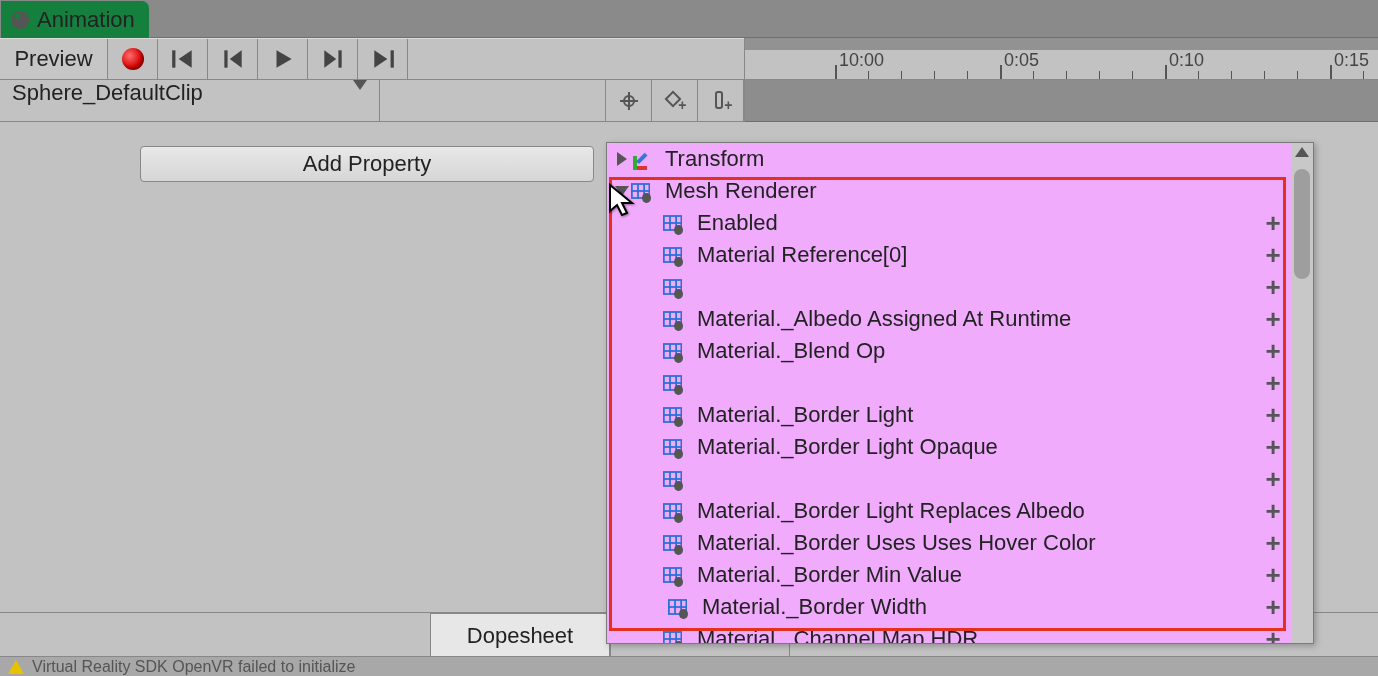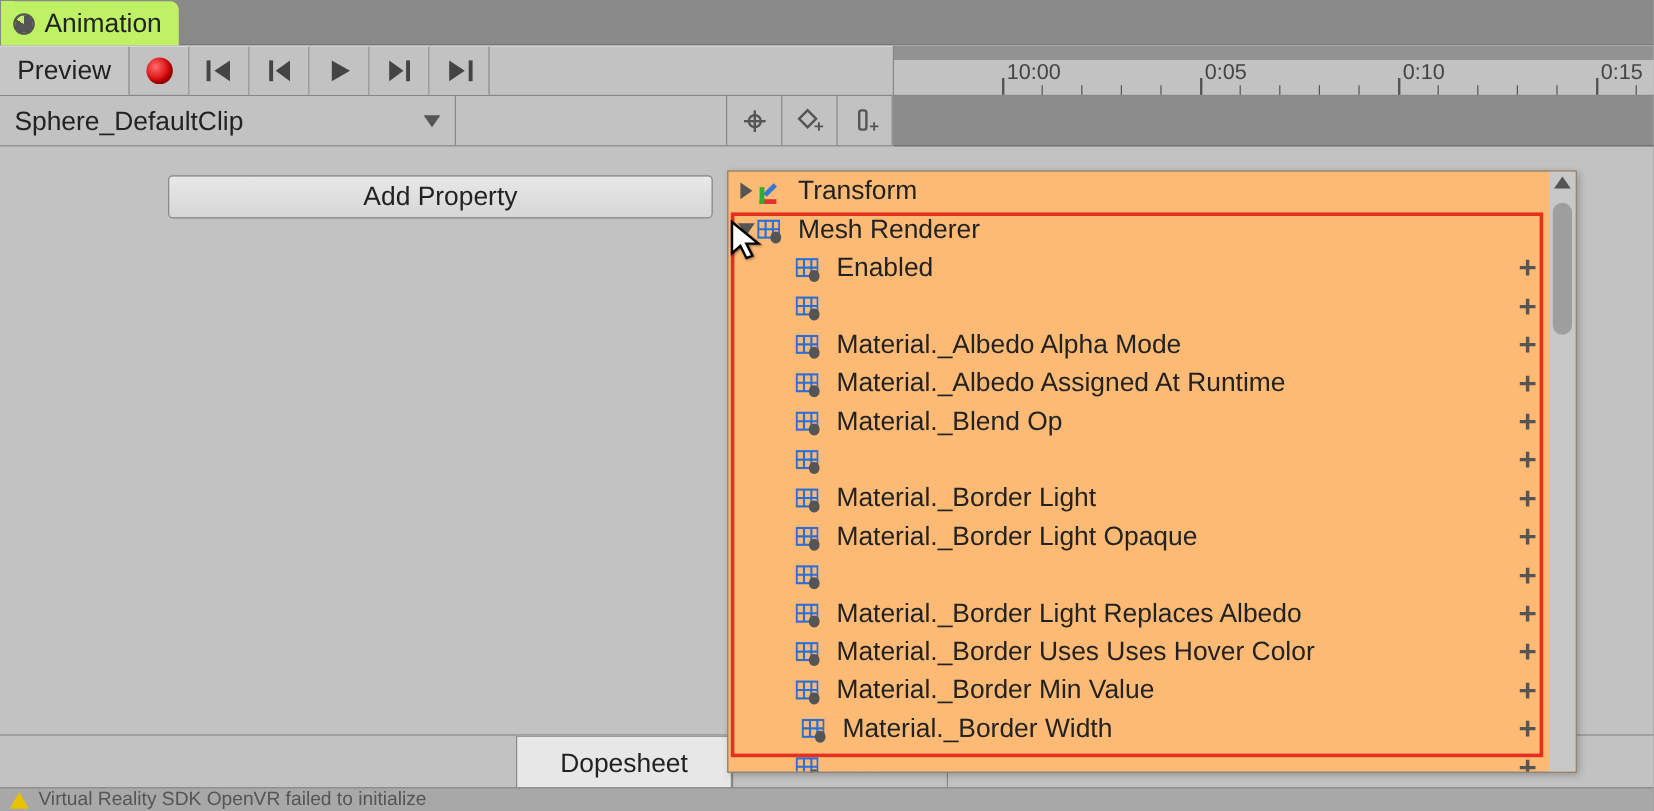--- a/index.html
+++ b/index.html
@@ -2,21 +2,21 @@
 <html><head>
 <meta charset="utf-8">
 <style>
   * { box-sizing: border-box; margin: 0; padding: 0; font-family: Arial, Helvetica, sans-serif; }
   body { background: #8a8a8a; width: 1378px; height: 676px; overflow: hidden; position: relative; font-size: 22px; color: #222; user-select: none; }
 
   
   .topstrip { position: absolute; left: 0; top: 0; width: 1378px; height: 38px; background: #8a8a8a; border-bottom: 1px solid #6f6f6f; }
 
   
-  .tab { position: absolute; left: 0; top: 0; height: 38px; display: flex; align-items: center; padding: 0 14px 0 10px; background: #bef264; border: 1px solid #888; border-bottom: none; border-top-right-radius: 8px; justify-content: flex-end; }
+  .tab { position: absolute; left: 0; top: 0; height: 38px; display: flex; align-items: center; padding: 0 14px 0 10px; background: #15803d; border: 1px solid #888; border-bottom: none; border-top-right-radius: 8px; justify-content: flex-end; }
   .tab .clock { width: 18px; height: 18px; border-radius: 50%; background: conic-gradient(#555 0 300deg, transparent 300deg 360deg); border: 2px solid #555; margin-right: 8px; }
   .tab span { font-size: 22px; }
 
   
   .panel { position: absolute; left: 0; top: 38px; width: 1378px; height: 620px; background: #c2c2c2; }
 
   
   .toolbar { position: absolute; left: 0; top: 0; width: 1378px; height: 42px; display: flex; align-items: stretch; border-top: 1px solid #dcdcdc; border-bottom: 1px solid #888; }
   .previewBtn { width: 108px; display: flex; align-items: center; justify-content: center; background: #c6c6c6; border-right: 1px solid #888; font-size: 22px; }
   .iconBtn { width: 50px; display: flex; align-items: center; justify-content: center; border-right: 1px solid #888; background: #c2c2c2; cursor: pointer; }
@@ -25,21 +25,21 @@
   .spacer { flex: 1; }
   .frameField { width: 168px; height: 36px; margin: 2px 4px; background: #f3f3f3; border: 1px solid #888; border-radius: 3px; display:flex; align-items:center; justify-content:flex-end; padding-right:12px; font-size: 22px; }
   .frameCap { width: 8px; background: #c2c2c2; }
 
   
   svg.ticon { width: 26px; height: 26px; }
   svg.ticon * { fill: #444; }
 
   
   .clipRow { position: absolute; left:0; top:42px; height:42px; width: 744px; display:flex; align-items:stretch; border-bottom:1px solid #888; }
-  .clipDrop { flex: 0 0 380px; display:flex; align-items:center; padding: 0 12px; border-right:1px solid #888; justify-content: space-between; gap: 16px; }
+  .clipDrop { flex: 0 0 380px; display:flex; padding: 0 12px; border-right:1px solid #888; justify-content: space-between; gap: 16px; }
   .clipDrop .tri { width:0;height:0;border-left:7px solid transparent;border-right:7px solid transparent;border-top:10px solid #555; }
   .clipGap { flex:1; border-right:1px solid #888; }
   .smallTool { width:46px; display:flex; align-items:center; justify-content:center; border-right:1px solid #888; }
 
   
   .crosshair { position:relative; width:18px;height:18px; }
   .crosshair::before,.crosshair::after{content:'';position:absolute;background:#555;}
   .crosshair::before{left:8px;top:0;width:2px;height:18px;}
   .crosshair::after{top:8px;left:0;height:2px;width:18px;}
   .crosshair .ring{position:absolute;left:3px;top:3px;width:12px;height:12px;border:2px solid #555;border-radius:50%;}
@@ -67,21 +67,21 @@
   .timeline { position:absolute; left:744px; top:38px; width:634px; height:84px; background:#c2c2c2; border-left:1px solid #888; }
   .rulerTop { position:absolute; left:0; top:0; width:634px; height:12px; background:#929292; }
   .ruler { position:absolute; left:0; top:12px; width:634px; height:30px; background:#c2c2c2; border-bottom:1px solid #888; }
   .ruler .tick { position:absolute; bottom:0; width:1px; background:#555; }
   .ruler .tick.major { height:14px; width:2px; }
   .ruler .tick.minor { height:8px; }
   .ruler .lbl { position:absolute; top:0; font-size:18px; color:#444; }
   .trackDark { position:absolute; left:0; top:42px; width:634px; height:42px; background:#8d8d8d; border-bottom:1px solid #6e6e6e; }
 
   
-  .popup { position:absolute; left:606px; top:142px; width:708px; height:502px; background:#fdba74; border:1px solid #7a7a7a; box-shadow: 2px 2px 6px rgba(0,0,0,.25); overflow:hidden; }
+  .popup { position:absolute; left:606px; top:142px; width:708px; height:502px; background:#f0abfc; border:1px solid #7a7a7a; box-shadow: 2px 2px 6px rgba(0,0,0,.25); overflow:hidden; }
   .popup .inner { position:absolute; left:0; top:0; right:22px; bottom:0; overflow:hidden; }
   .popup .scrollbar { position:absolute; right:0; top:0; width:22px; height:100%; background:#c8c8c8; }
   .popup .scrollbar .upArr { position:absolute; top:4px; left:4px; width:0;height:0;border-left:7px solid transparent;border-right:7px solid transparent;border-bottom:10px solid #555;}
   .popup .scrollbar .thumb { position:absolute; top:26px; left:3px; width:16px; height:110px; background:#9e9e9e; border-radius:8px; }
   .row { height:32px; display:flex; align-items:center; position:relative; }
   .row .expander { width:18px; display:flex; justify-content:center; }
   .row .expander .triR { width:0;height:0;border-top:7px solid transparent;border-bottom:7px solid transparent;border-left:10px solid #555;}
   .row .expander .triD { width:0;height:0;border-left:7px solid transparent;border-right:7px solid transparent;border-top:10px solid #555;}
   .row .ico { width:28px; height:24px; display:flex; align-items:center; justify-content:center; }
   .row .lbl { font-size:22px; margin-left:6px; white-space:nowrap; }
@@ -273,33 +273,33 @@
       <div class="row" style="padding-left: 56px;">
         <div class="ico">
           <svg class="meshIcon" viewBox="0 0 22 18">
             <rect x="1" y="1" width="20" height="16"></rect>
             <line x1="1" y1="9" x2="21" y2="9"></line>
             <line x1="8" y1="1" x2="8" y2="17"></line>
             <line x1="15" y1="1" x2="15" y2="17"></line>
           </svg>
           <div class="eyeDot"></div>
         </div>
-        <div class="addBtn">+</div>
-      </div>
-      <div class="row" style="padding-left: 56px;">
-        <div class="ico">
-          <svg class="meshIcon" viewBox="0 0 22 18">
-            <rect x="1" y="1" width="20" height="16"></rect>
-            <line x1="1" y1="9" x2="21" y2="9"></line>
-            <line x1="8" y1="1" x2="8" y2="17"></line>
-            <line x1="15" y1="1" x2="15" y2="17"></line>
-          </svg>
-          <div class="eyeDot"></div>
-        </div>
-        <span class="lbl">Material._Albedo Alpha Mode</span>
+        <span class="lbl">Material Reference[0]</span>
+        <div class="addBtn">+</div>
+      </div>
+      <div class="row" style="padding-left: 56px;">
+        <div class="ico">
+          <svg class="meshIcon" viewBox="0 0 22 18">
+            <rect x="1" y="1" width="20" height="16"></rect>
+            <line x1="1" y1="9" x2="21" y2="9"></line>
+            <line x1="8" y1="1" x2="8" y2="17"></line>
+            <line x1="15" y1="1" x2="15" y2="17"></line>
+          </svg>
+          <div class="eyeDot"></div>
+        </div>
         <div class="addBtn">+</div>
       </div>
       <div class="row" style="padding-left: 56px;">
         <div class="ico">
           <svg class="meshIcon" viewBox="0 0 22 18">
             <rect x="1" y="1" width="20" height="16"></rect>
             <line x1="1" y1="9" x2="21" y2="9"></line>
             <line x1="8" y1="1" x2="8" y2="17"></line>
             <line x1="15" y1="1" x2="15" y2="17"></line>
           </svg>
@@ -426,20 +426,21 @@
       <div class="row" style="padding-left: 56px;">
         <div class="ico">
           <svg class="meshIcon" viewBox="0 0 22 18">
             <rect x="1" y="1" width="20" height="16"></rect>
             <line x1="1" y1="9" x2="21" y2="9"></line>
             <line x1="8" y1="1" x2="8" y2="17"></line>
             <line x1="15" y1="1" x2="15" y2="17"></line>
           </svg>
           <div class="eyeDot"></div>
         </div>
+        <span class="lbl">Material._Channel Map HDR</span>
         <div class="addBtn">+</div>
       </div>
     </div>
   <div class="scrollbar">
     <div class="upArr"></div>
     <div class="thumb"></div>
   </div>
 </div>
 
 <div class="redBox" style="left:609px; top:177px; width:677px; height:454px;"></div>

